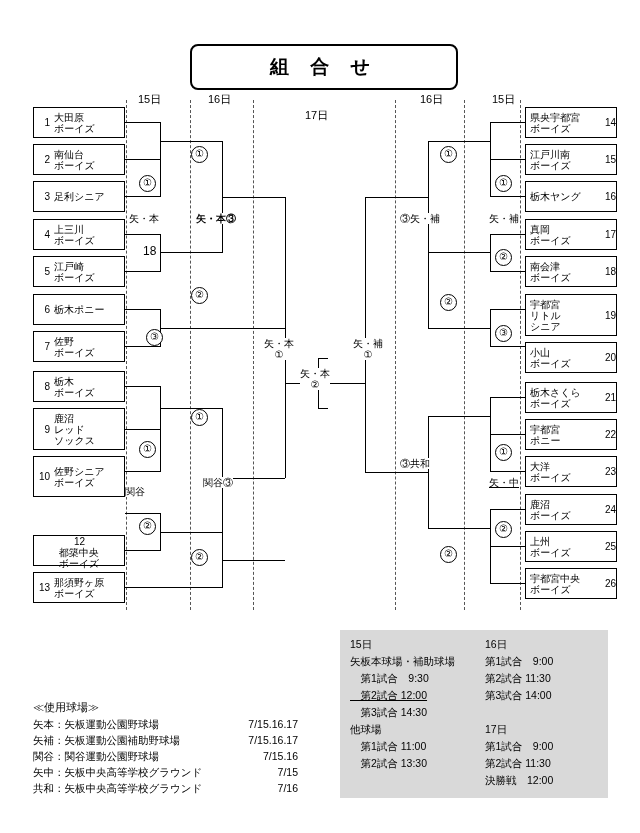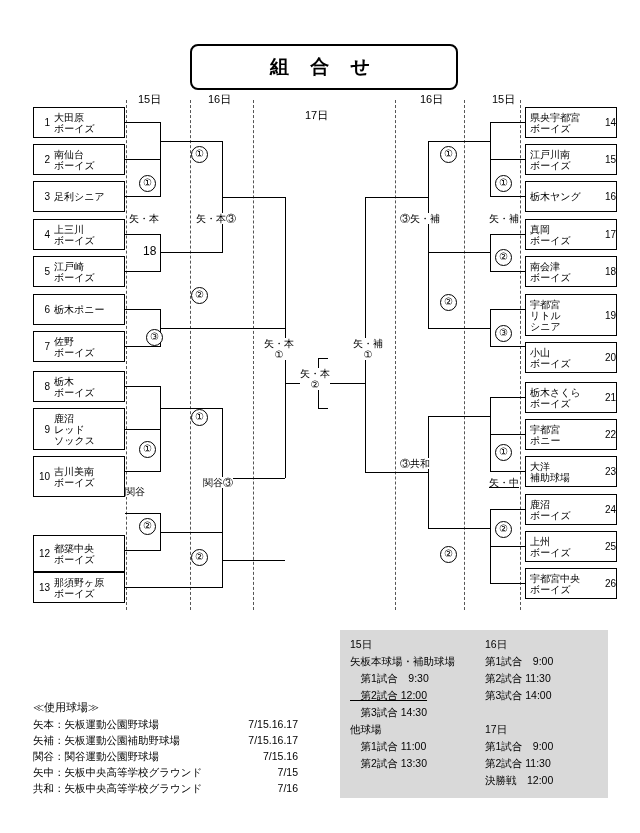--- a/index.html
+++ b/index.html
@@ -136,24 +136,24 @@
 ボーイズ</span>
   </div>
   <div class="team" style="left:33px;top:408px;width:92px;height:42px;">
     <span class="num">9</span>
     <span class="nm">鹿沼
 レッド
 ソックス</span>
   </div>
   <div class="team" style="left:33px;top:456px;width:92px;height:41px;">
     <span class="num">10</span>
-    <span class="nm">吉川美南
-ボーイズ</span>
-  </div>
-  <div class="team" style="left:33px;top:535px;width:92px;height:37px;">
+    <span class="nm">佐野シニア
+ボーイズ</span>
+  </div>
+  <div class="team" style="left:33px;top:535px;width:92px;height:31px;flex-direction:column;">
     <span class="num">12</span>
     <span class="nm">都築中央
 ボーイズ</span>
   </div>
   <div class="team" style="left:33px;top:572px;width:92px;height:31px;">
     <span class="num">13</span>
     <span class="nm">那須野ヶ原
 ボーイズ</span>
   </div>
 
@@ -198,21 +198,21 @@
 ボーイズ</span>
   </div>
   <div class="team right" style="left:525px;top:419px;width:92px;height:31px;">
     <span class="num">22</span>
     <span class="nm">宇都宮
 ポニー</span>
   </div>
   <div class="team right" style="left:525px;top:456px;width:92px;height:31px;">
     <span class="num">23</span>
     <span class="nm">大洋
-補助球場</span>
+ボーイズ</span>
   </div>
   <div class="team right" style="left:525px;top:494px;width:92px;height:31px;">
     <span class="num">24</span>
     <span class="nm">鹿沼
 ボーイズ</span>
   </div>
   <div class="team right" style="left:525px;top:531px;width:92px;height:31px;">
     <span class="num">25</span>
     <span class="nm">上州
 ボーイズ</span>
@@ -332,21 +332,21 @@
   <div class="cir" style="left:495px;top:175px;">①</div>
   <div class="cir" style="left:495px;top:249px;">②</div>
   <div class="cir" style="left:495px;top:325px;">③</div>
   <div class="cir" style="left:440px;top:294px;">②</div>
   <div class="cir" style="left:495px;top:444px;">①</div>
   <div class="cir" style="left:495px;top:521px;">②</div>
   <div class="cir" style="left:440px;top:546px;">②</div>
 
   <div class="lbl" style="left:129px;top:213px;">矢・本</div>
   <div class="lbl big" style="left:143px;top:246px;">18</div>
-  <div class="lbl" style="left:196px;top:213px;">矢・本③</div>
+  <div class="lbl" style="left:196px;top:213px;font-weight:bold;">矢・本③</div>
   <div class="lbl" style="left:125px;top:486px;">関谷</div>
   <div class="lbl" style="left:203px;top:477px;">関谷③</div>
   <div class="lbl" style="left:264px;top:338px;">矢・本
 ①</div>
   <div class="lbl" style="left:300px;top:368px;">矢・本
 ②</div>
   <div class="lbl" style="left:353px;top:338px;">矢・補
 ①</div>
   <div class="lbl" style="left:400px;top:213px;">③矢・補</div>
   <div class="lbl" style="left:489px;top:213px;">矢・補</div>

